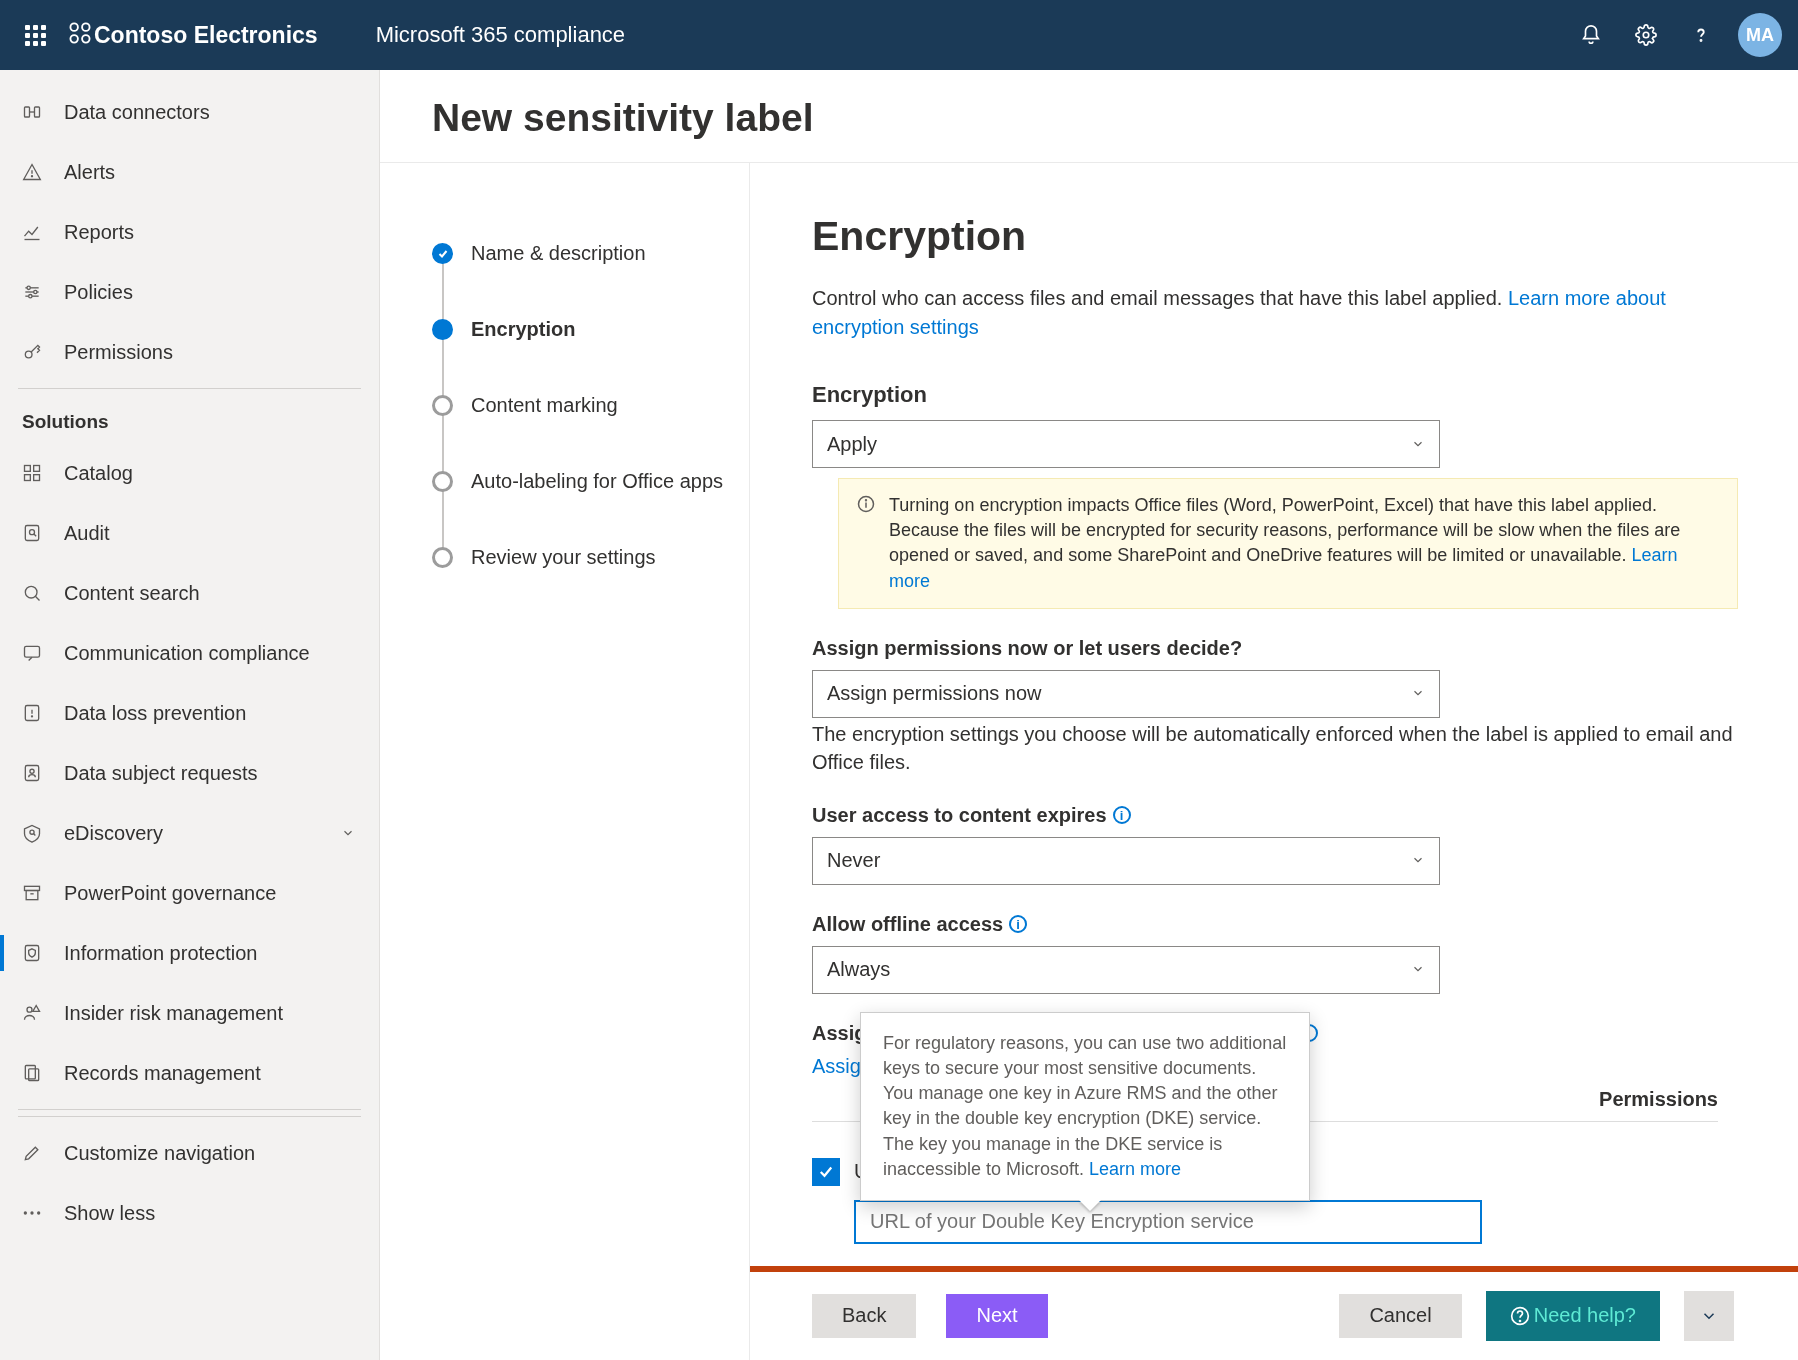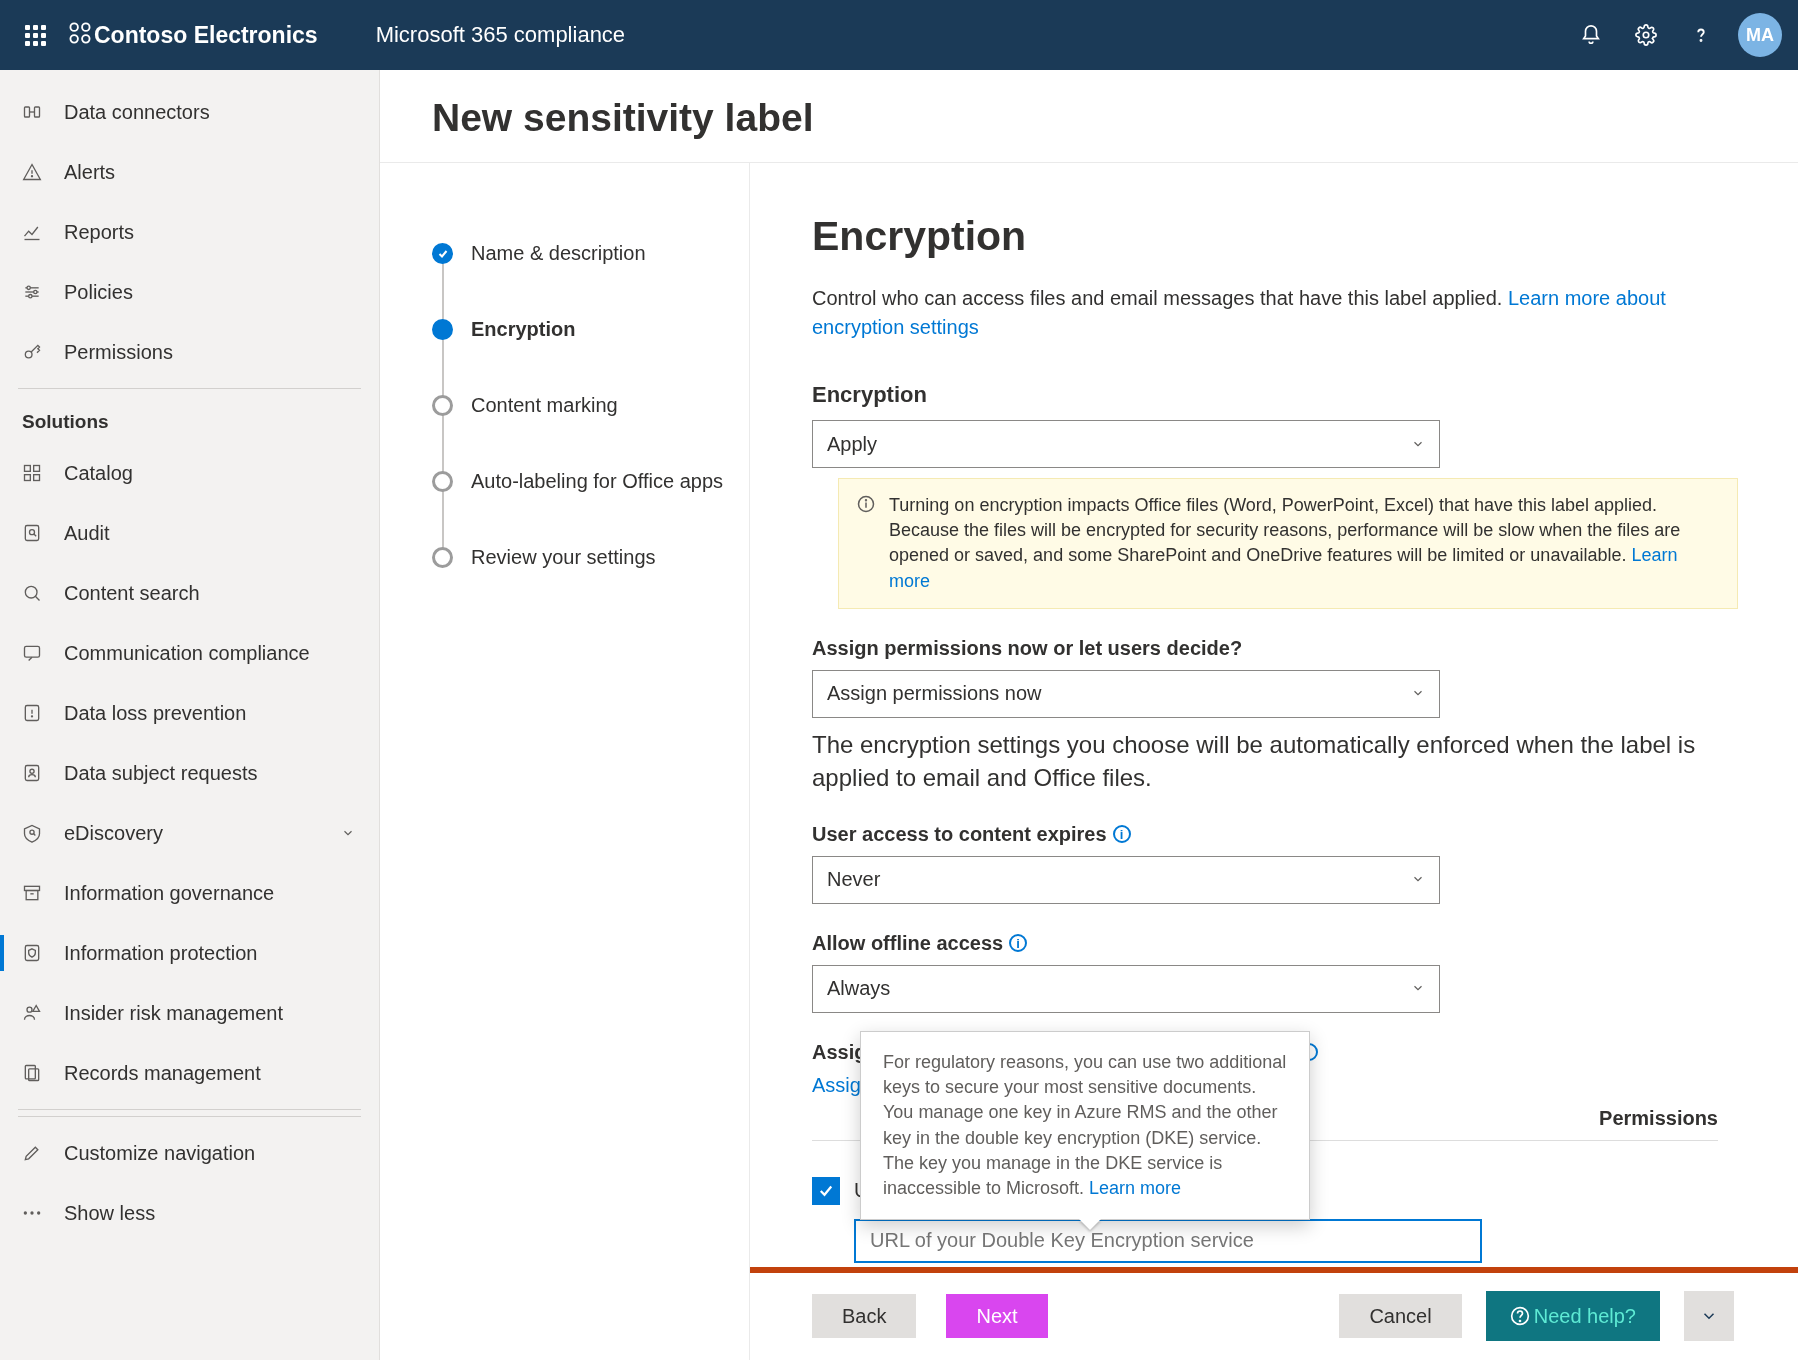--- a/index.html
+++ b/index.html
@@ -131,21 +131,21 @@
   .select.narrow { width: 628px; }
   .infobar {
     background: #fffbe6; border: 1px solid #f5eab3;
     padding: 14px 18px; display: flex; gap: 14px;
     font-size: 18px; line-height: 1.4; color: #323130;
     margin-top: 10px;
     margin-left: 26px;
   }
   .info-icon-small { flex-shrink: 0; margin-top: 2px; }
   .field-group { margin-top: 28px; }
-  .helper { font-size: 24px; color: #323130; margin-top: 10px; line-height: 1.4; }
+  .helper { font-size: 20px; color: #323130; margin-top: 2px; line-height: 1.4; }
   .info-circle {
     display: inline-flex; width: 18px; height: 18px;
     border: 2px solid #0078d4; border-radius: 50%;
     font-size: 13px; color: #0078d4;
     align-items: center; justify-content: center;
   }
   .perm-header {
     text-align: right; font-weight: 600; font-size: 20px;
     border-bottom: 1px solid #ddd; padding-bottom: 10px;
     margin-top: 10px;
@@ -189,21 +189,21 @@
     display: flex; align-items: center;
     padding: 0 64px 0 62px;
     gap: 30px;
     position: relative;
   }
   .btn {
     height: 44px; padding: 0 30px;
     font-size: 20px; border: none; cursor: pointer;
   }
   .btn.secondary { background: #e1dfdd; color: #323130; }
-  .btn.primary { background: #d946ef; color: #fff; }
+  .btn.primary { background: #8b5cf6; color: #fff; }
   #footer-right { position: absolute; right: 64px; display: flex; gap: 24px; align-items: center; }
   #need-help {
     height: 50px; background: #0f7681; color: #5eead4;
     display: flex; align-items: center; gap: 4px;
     padding: 0 24px; font-size: 20px; cursor: pointer;
   }
   #collapse-help {
     width: 50px; height: 50px; background: #e1dfdd;
     display: flex; justify-content: center; align-items: center;
     cursor: pointer;
@@ -392,21 +392,21 @@
             </svg></span>
         </div>
         <div class="nav-item">
           <span class="nav-icon">
             <svg width="20" height="20" viewBox="0 0 24 24" fill="none" stroke="currentColor" stroke-width="1.6">
               <rect x="3" y="4" width="18" height="5"></rect>
               <rect x="5" y="9" width="14" height="11"></rect>
               <line x1="10" y1="13" x2="14" y2="13"></line>
             </svg>
           </span>
-          <span class="nav-label">Information governance</span>
+          <span class="nav-label">PowerPoint governance</span>
         </div>
         <div class="nav-item active">
           <span class="nav-icon">
             <svg width="20" height="20" viewBox="0 0 24 24" fill="none" stroke="currentColor" stroke-width="1.6">
               <rect x="4" y="3" width="16" height="18" rx="2"></rect>
               <path d="M12 7l4 2v3c0 2.5-1.7 4-4 5-2.3-1-4-2.5-4-5V9l4-2z"></path>
             </svg>
           </span>
           <span class="nav-label">Information protection</span>
         </div>

